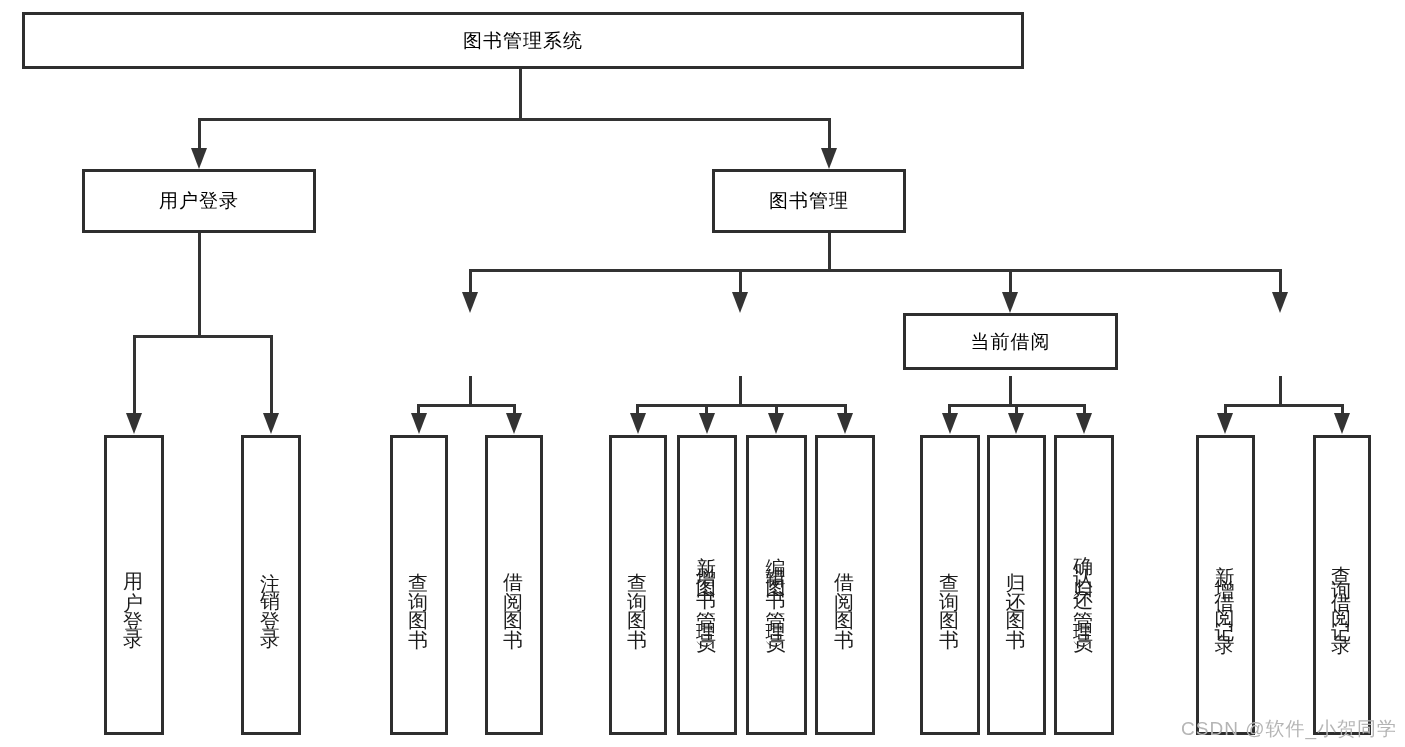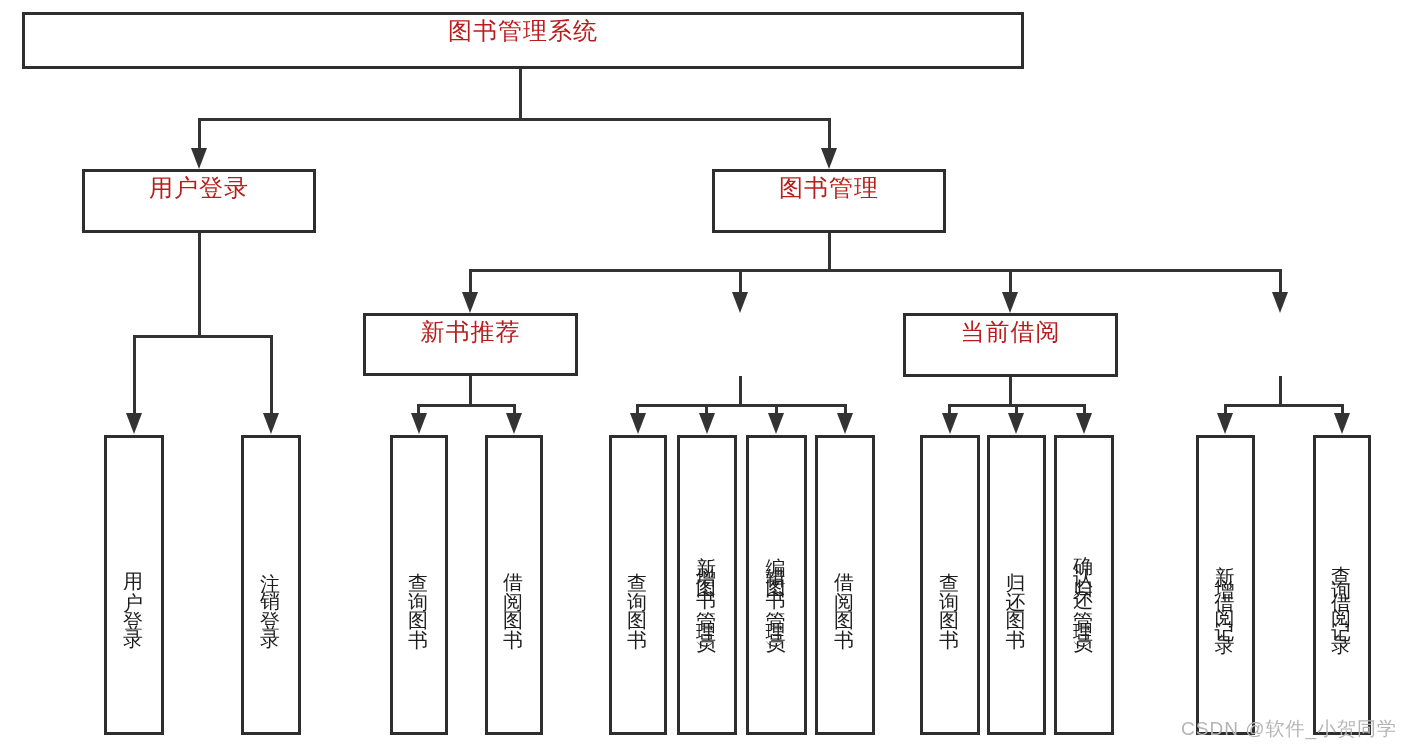--- a/index.html
+++ b/index.html
@@ -11,24 +11,24 @@
     font-family: "Liberation Sans", sans-serif;
     overflow: hidden;
   }
   
   .hbox {
     position: absolute;
     box-sizing: border-box;
     background: #ffffff;
     border: 3px solid #2e2e2e;
     display: flex;
-    align-items: flex-start;
+    align-items: center;
     justify-content: center;
-    font-size: 24px;
-    color: #b91c1c;
+    font-size: 19px;
+    color: #000000;
     letter-spacing: 1px;
   }
   .vbox {
     position: absolute;
     box-sizing: border-box;
     background: #ffffff;
     border: 3px solid #2e2e2e;
     top: 435px;
     height: 300px;
     display: flex;
@@ -128,28 +128,25 @@
   <div class="v" style="left:1341px; top:404px; height:12px;"></div>
   <div class="ah" style="left:1334px; top:413px;"></div>
 
   <div class="hbox" style="left:22px; top:12px; width:1002px; height:57px;">
     <span>图书管理系统</span>
   </div>
 
   <div class="hbox" style="left:82px; top:169px; width:234px; height:64px;">
     <span>用户登录</span>
   </div>
-  <div class="hbox" style="left:712px; top:169px; width:234px; height:64px;">
+  <div class="hbox" style="left:712px; top:169px; width:194px; height:64px;">
     <span>图书管理</span>
   </div>
 
-  <div class="hbox" style="left:363px; top:313px; width:215px; height:63px;">
-    <span>新书推荐</span>
-  </div>
-  <div class="hbox" style="left:903px; top:313px; width:215px; height:64px;">
+  <div class="hbox" style="left:903px; top:313px; width:215px; height:57px;">
     <span>当前借阅</span>
   </div>
 
   <div class="vbox" style="left:104px; width:60px;">
     <span class="vtext vt4">用户登录</span>
   </div>
   <div class="vbox" style="left:241px; width:60px;">
     <span class="vtext vt4">注销登录</span>
   </div>
 

